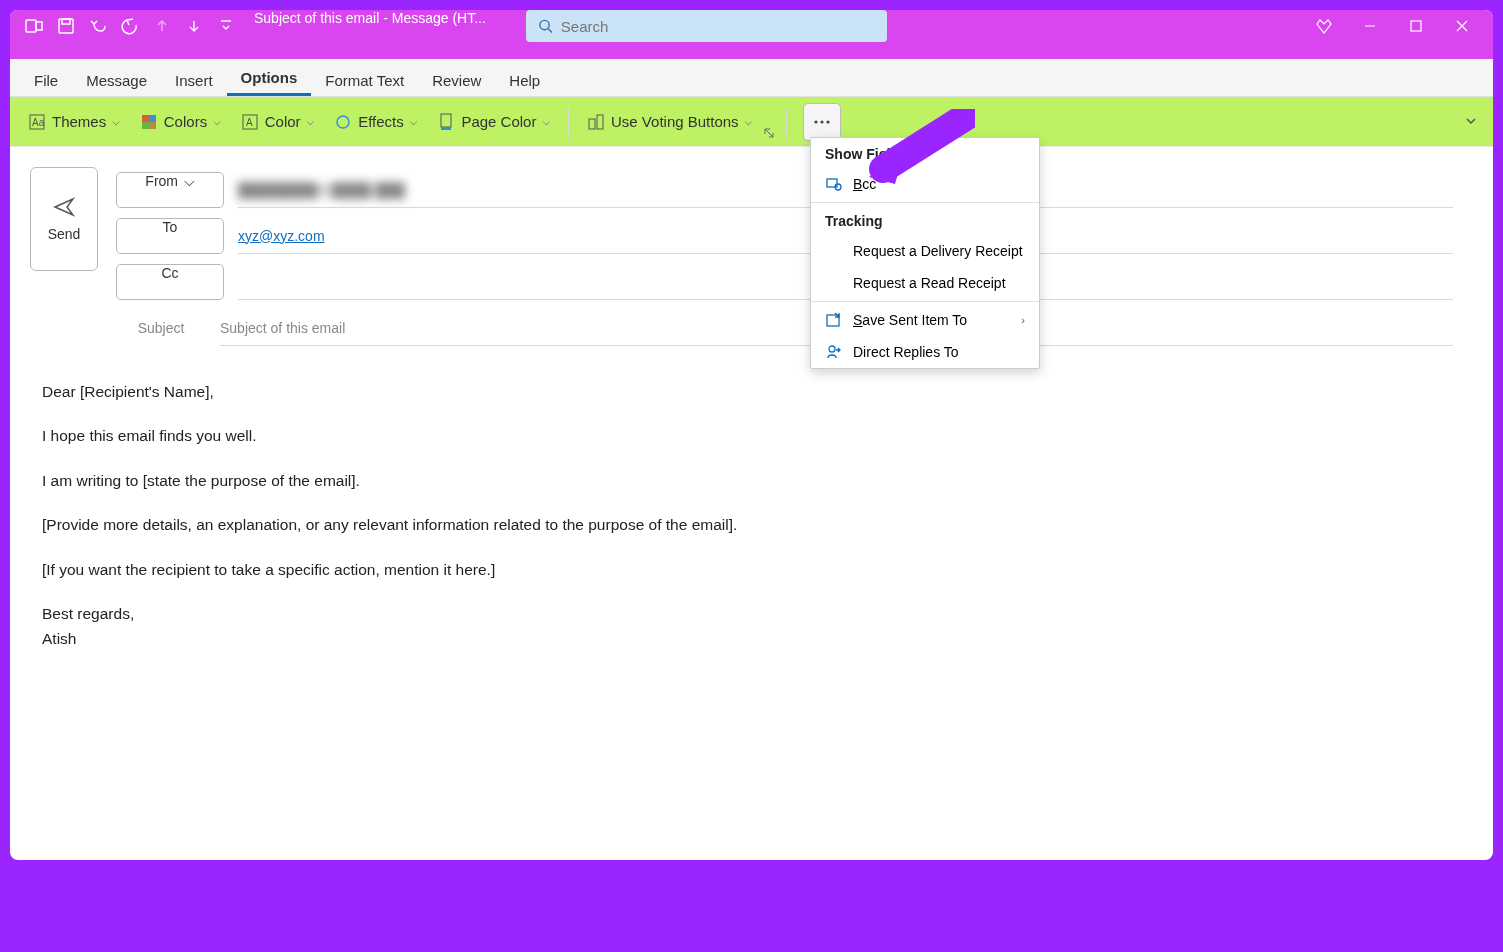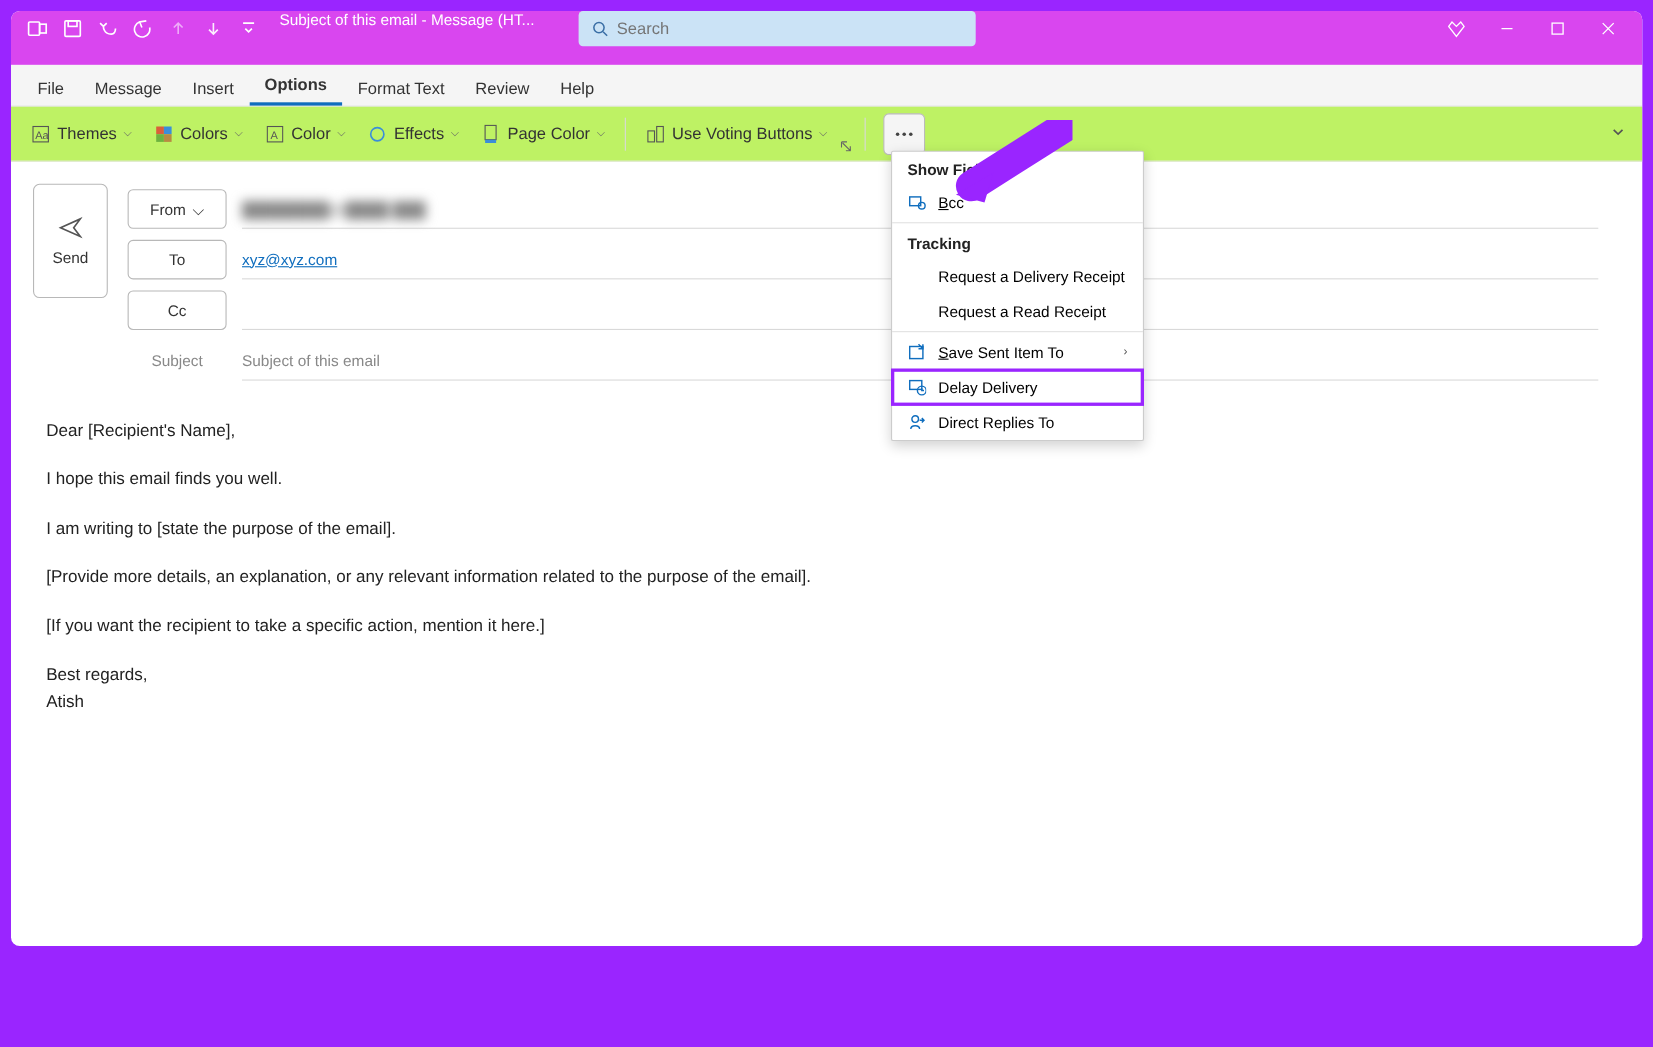--- a/index.html
+++ b/index.html
@@ -23,21 +23,21 @@
   .rbtn .chev { font-size: 10px; color: #666; }
   .ricon { width:18px; height:18px; display:inline-flex; align-items:center; justify-content:center; }
   .more-btn { width: 38px; height: 38px; display:flex; align-items:center; justify-content:center; border:1px solid #bbb; border-radius:5px; background:#f5f5f5; margin-left:6px; }
   .ribbon-caret { margin-left:auto; padding:6px; }
 
   .body-area { padding: 20px 0 0 20px; position: relative; }
   .compose-head { display:flex; gap:18px; }
   .send-btn { width:68px; height:104px; border:1px solid #b8b8b8; border-radius:6px; display:flex; flex-direction:column; align-items:center; justify-content:center; gap:8px; font-size:14px; color:#333; }
   .fields { flex:1; padding-right:40px; }
   .frow { display:flex; align-items:center; gap:14px; height:46px; }
-  .lbl-btn { width:90px; height:36px; border:1px solid #b8b8b8; border-radius:5px; display:flex; align-items:center; justify-content:center; font-size:14px; color:#333; gap:6px; }
+  .lbl-btn { width:108px; height:36px; border:1px solid #b8b8b8; border-radius:5px; display:flex; align-items:flex-start; justify-content:center; font-size:14px; color:#333; gap:6px; }
   .fvalue { flex:1; border-bottom:1px solid #d9d9d9; height:36px; display:flex; align-items:center; font-size:14px; color:#333; }
   .fvalue a { color:#106ebe; text-decoration:underline; }
   .subj-label { width:90px; text-align:center; font-size:14px; color:#888; }
   .blurred { filter: blur(5px); color:#888; }
 
   .email-body { padding: 30px 40px 0 12px; font-size:15.5px; color:#222; line-height:1.45; }
   .email-body p { margin-bottom:22px; }
   .email-body p.tight { margin-bottom:2px; }
 
   .dropdown { position:absolute; top:40px; left:800px; width:230px; background:#fff; border:1px solid #ccc; border-radius:2px; box-shadow:0 4px 12px rgba(0,0,0,.18); z-index:50; font-size:14px; }
@@ -244,30 +244,20 @@
       <div class="dd-item">
         <span class="icon-slot">
             <svg width="16" height="16" viewBox="0 0 16 16" fill="none" stroke-width="1.3">
               <rect x="1" y="3" width="12" height="11"></rect>
               <path d="M9 1 L13 5 M13 1 L13 5 L9 5"></path>
             </svg>
           </span>
         <span><span class="u">S</span><span>ave Sent Item To</span></span>
         <span class="sub-chev">›</span>
       </div>
-      <div class="dd-item highlight">
-        <span class="icon-slot">
-            <svg width="16" height="16" viewBox="0 0 16 16" fill="none" stroke-width="1.3">
-              <rect x="1" y="2" width="11" height="8"></rect>
-              <circle cx="12" cy="11" r="4"></circle>
-              <path d="M12 9 V11 H14"></path>
-            </svg>
-          </span>
-        <span>Delay Delivery</span>
-      </div>
       <div class="dd-item">
         <span class="icon-slot">
             <svg width="16" height="16" viewBox="0 0 16 16" fill="none" stroke="#b06a8a" stroke-width="1.3">
               <circle cx="6" cy="5" r="3"></circle>
               <path d="M2 14 C2 10 10 10 10 14"></path>
               <path d="M10 6 L14 6 M12 4 L14 6 L12 8"></path>
             </svg>
           </span>
         <span>Direct Replies To</span>
       </div>

